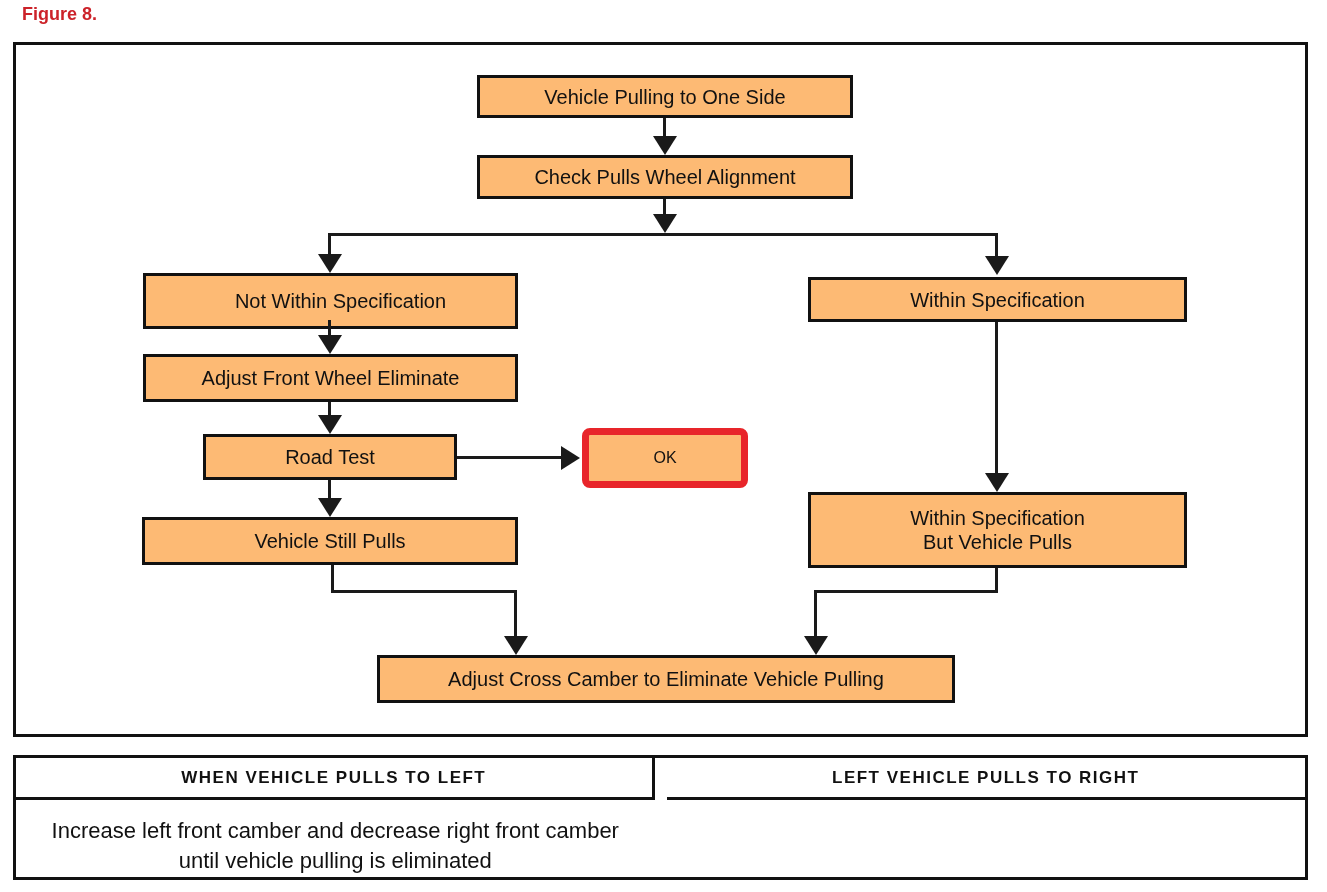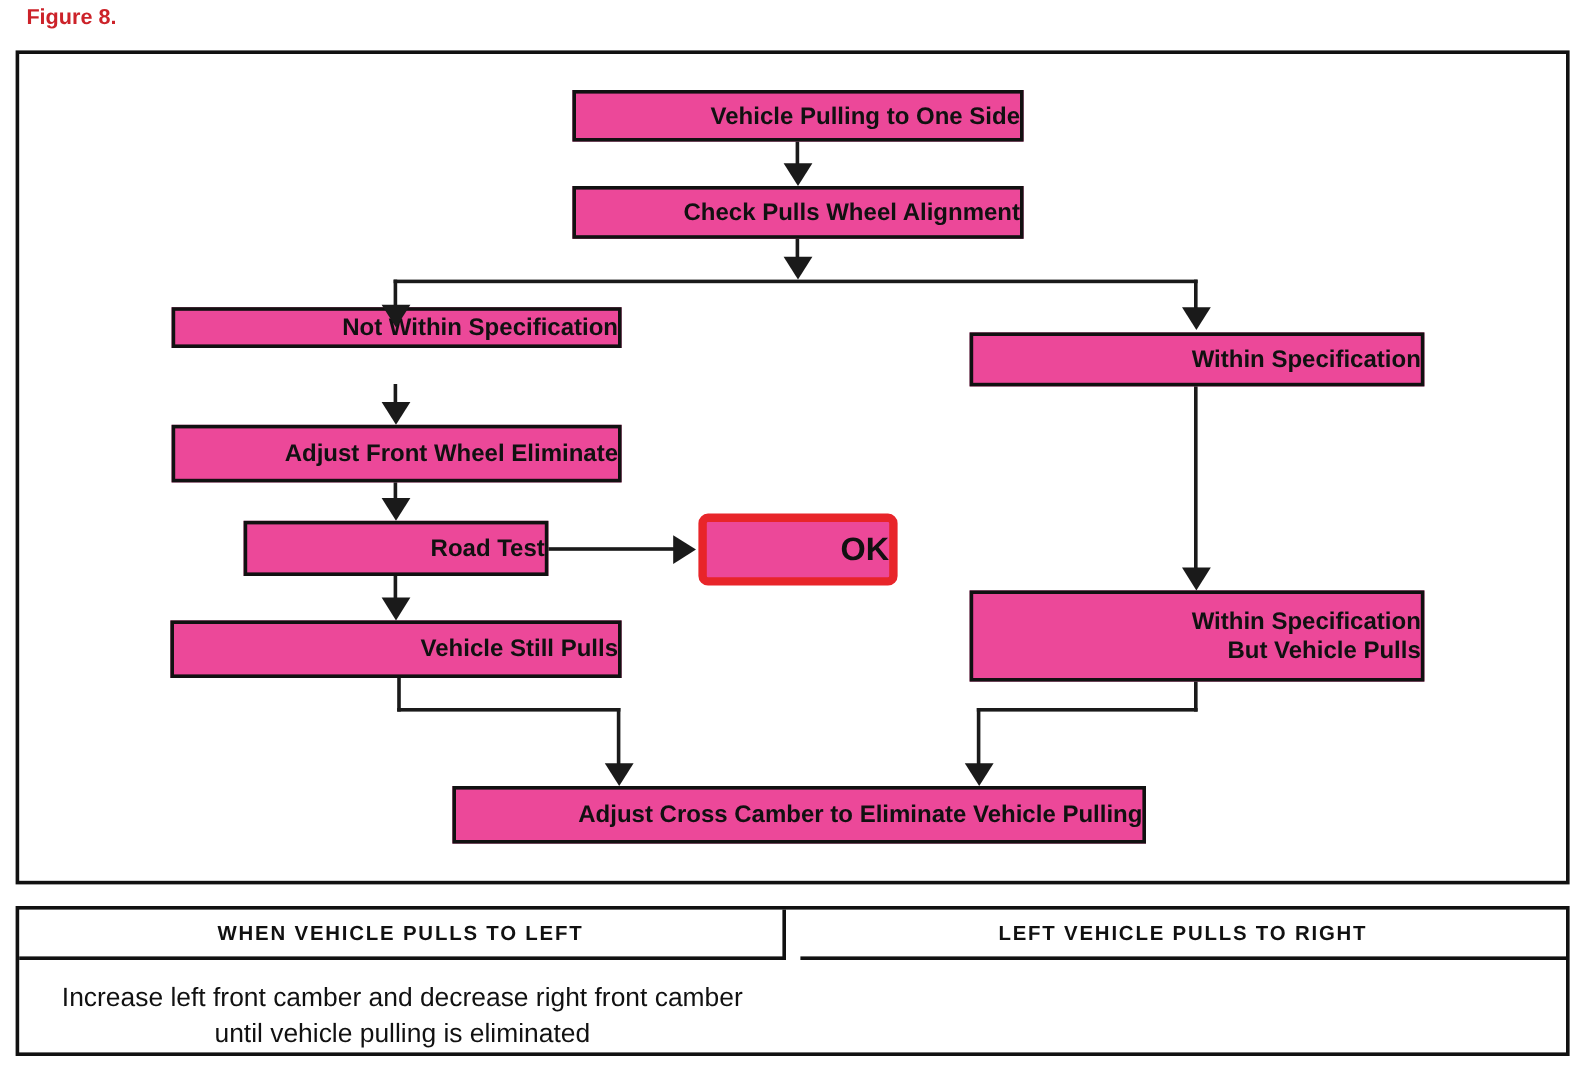--- a/index.html
+++ b/index.html
@@ -9,26 +9,26 @@
   }
   .fig-label{
     position:absolute;left:22px;top:4px;
     font-size:18px;font-weight:bold;color:var(--fig-red,#cc2229);
   }
   .frame{
     position:absolute;left:13px;top:42px;width:1295px;height:695px;
     border:3px solid #111;box-sizing:border-box;background:#fff;
   }
   .node{
-    position:absolute;border:3px solid #111;background:#ec4899;box-sizing:border-box;
-    display:flex;flex-direction:column;align-items:flex-end;justify-content:center;
-    font-weight:bold;font-size:20px;color:#111;text-align:center;line-height:1.2;
+    position:absolute;border:3px solid #111;background:#fdba74;box-sizing:border-box;
+    display:flex;flex-direction:column;align-items:center;justify-content:center;
+    font-weight:normal;font-size:20px;color:#111;text-align:center;line-height:1.2;
   }
   .node-ok{
-    border:7px solid var(--ok-red,#e8252a);border-radius:8px;font-size:27px;
+    border:7px solid var(--ok-red,#e8252a);border-radius:8px;font-size:16px;
   }
   .line{position:absolute;background:#1a1a1a;}
   .arr-down{
     position:absolute;width:0;height:0;
     border-left:12px solid transparent;border-right:12px solid transparent;
     border-top:19px solid #1a1a1a;
   }
   .arr-right{
     position:absolute;width:0;height:0;
     border-top:12px solid transparent;border-bottom:12px solid transparent;
@@ -60,21 +60,21 @@
   <div class="frame"></div>
 
   <div class="node" style="left:477px;top:75px;width:376px;height:43px;">
     <span>Vehicle Pulling to One Side</span>
   </div>
 
   <div class="node" style="left:477px;top:155px;width:376px;height:44px;">
     <span>Check Pulls Wheel Alignment</span>
   </div>
 
-  <div class="node" style="left:143px;top:256px;width:375px;height:34px;padding-left:20px;">
+  <div class="node" style="left:143px;top:273px;width:375px;height:56px;padding-left:20px;">
     <span>Not Within Specification</span>
   </div>
 
   <div class="node" style="left:143px;top:354px;width:375px;height:48px;">
     <span>Adjust Front Wheel Eliminate</span>
   </div>
 
   <div class="node" style="left:203px;top:434px;width:254px;height:46px;">
     <span>Road Test</span>
   </div>

